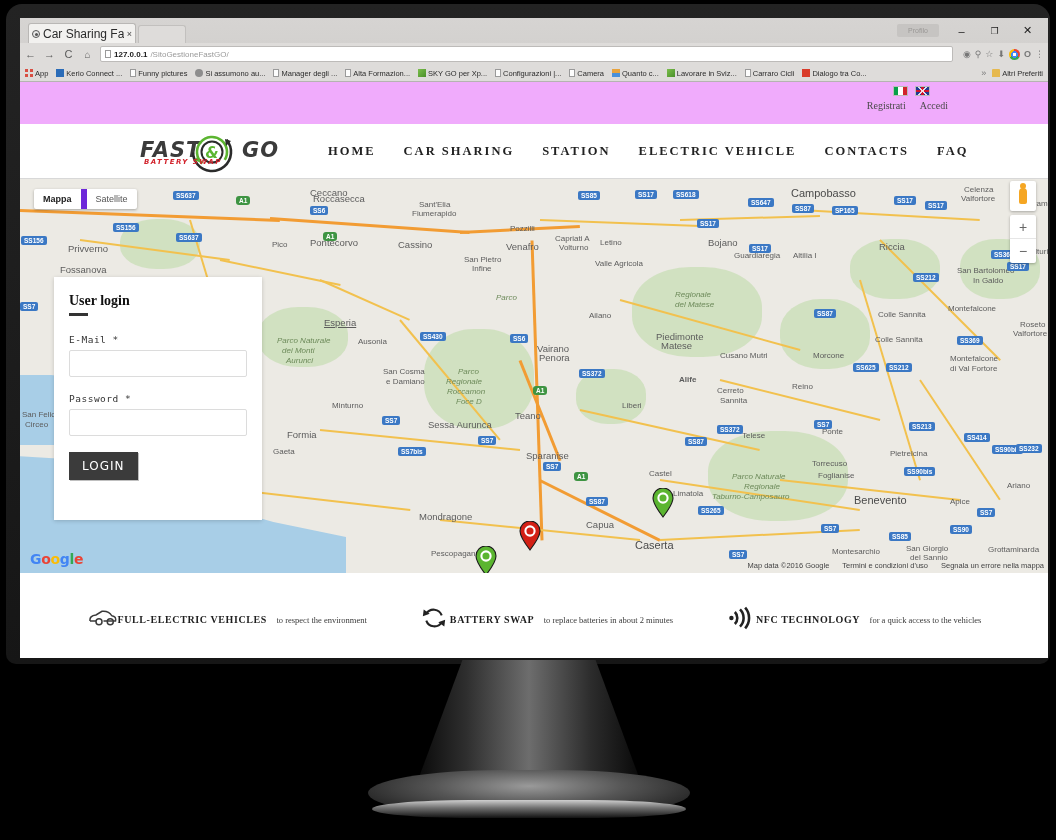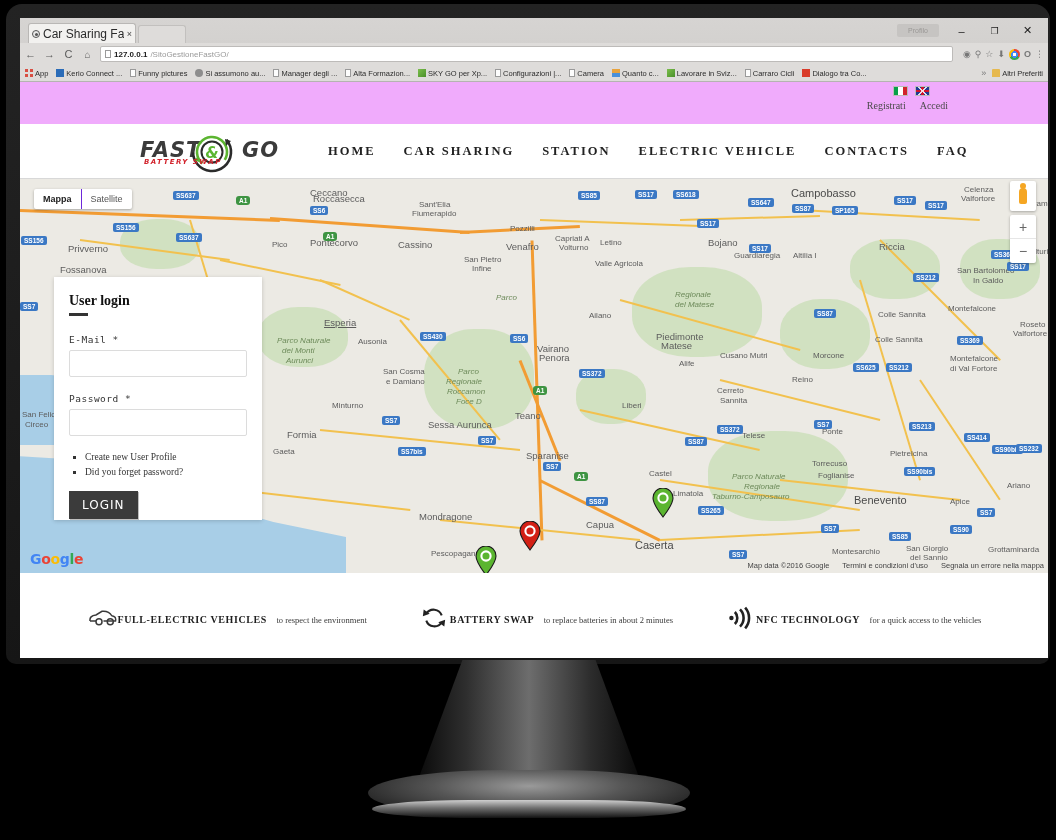--- a/index.html
+++ b/index.html
@@ -154,21 +154,21 @@
   .maplabel.mid { font-size: 9.5px; }
   .maplabel.park { color: #6d8a5a; font-style: italic; font-size: 8px; text-align: center; }
   .shield { position: absolute; background: #3b78c4; color: #fff; font-size: 6.5px;
             font-weight: bold; padding: 1px 3px; border-radius: 2px; white-space: nowrap; }
   .shield.grn { background: #3e9442; border-radius: 3px; }
 
   .maptype { position: absolute; left: 14px; top: 10px; display: flex;
              background: #fff; box-shadow: 0 1px 3px rgba(0,0,0,.3); border-radius: 2px;
              font-size: 9px; z-index: 40; }
   .maptype div { padding: 5px 9px; color: #555; cursor: pointer; }
-  .maptype div.sel { font-weight: bold; color: #222; border-right: 1px solid #6d28d9; }
+  .maptype div.sel { font-weight: bold; color: #222; border-right: 6px solid #6d28d9; }
 
   .pegman { position: absolute; right: 12px; top: 2px; width: 26px; height: 30px;
             background: #fff; box-shadow: 0 1px 3px rgba(0,0,0,.3); border-radius: 2px;
             display: flex; align-items: center; justify-content: center; z-index: 40; }
   .pegbody { width: 8px; height: 16px; background: #f5a623; border-radius: 4px 4px 2px 2px;
              position: relative; }
   .pegbody::before { content:""; position:absolute; left:1px; top:-5px; width:6px; height:6px;
                      border-radius:50%; background:#f5a623; }
   .zoomctl { position: absolute; right: 12px; top: 36px; width: 26px;
              background: #fff; box-shadow: 0 1px 3px rgba(0,0,0,.3); border-radius: 2px; z-index: 40; }
@@ -425,21 +425,21 @@
               <div class="maplabel" style="left: 773px; top: 72px;">Altilia I</div>
               <div class="maplabel" style="left: 937px; top: 87px;">San Bartolomeo</div>
               <div class="maplabel" style="left: 953px; top: 97px;">In Galdo</div>
               <div class="maplabel mid" style="left: 304px; top: 138px; text-decoration: underline;">Esperia</div>
               <div class="maplabel" style="left: 338px; top: 158px;">Ausonia</div>
               <div class="maplabel park" style="left: 476px; top: 114px;">Parco</div>
               <div class="maplabel park" style="left: 655px; top: 111px;">Regionale</div>
               <div class="maplabel park" style="left: 655px; top: 121px;">del Matese</div>
               <div class="maplabel mid" style="left: 636px; top: 152px;">Piedimonte</div>
               <div class="maplabel mid" style="left: 641px; top: 161px;">Matese</div>
-              <div class="maplabel" style="left: 659px; top: 180px;">Alife</div>
+              <div class="maplabel" style="left: 659px; top: 196px; font-weight: bold;">Alife</div>
               <div class="maplabel" style="left: 700px; top: 172px;">Cusano Mutri</div>
               <div class="maplabel" style="left: 793px; top: 172px;">Morcone</div>
               <div class="maplabel" style="left: 855px; top: 156px;">Colle Sannita</div>
               <div class="maplabel" style="left: 1000px; top: 141px;">Roseto</div>
               <div class="maplabel" style="left: 993px; top: 150px;">Valfortore</div>
               <div class="maplabel" style="left: 930px; top: 175px;">Montefalcone</div>
               <div class="maplabel" style="left: 930px; top: 185px;">di Val Fortore</div>
               <div class="maplabel park" style="left: 257px; top: 157px;">Parco Naturale</div>
               <div class="maplabel park" style="left: 262px; top: 167px;">dei Monti</div>
               <div class="maplabel park" style="left: 266px; top: 177px;">Aurunci</div>
@@ -448,21 +448,21 @@
               <div class="maplabel park" style="left: 427px; top: 208px;">Roccamon</div>
               <div class="maplabel park" style="left: 436px; top: 218px;">Foce D</div>
               <div class="maplabel" style="left: 363px; top: 188px;">San Cosma</div>
               <div class="maplabel" style="left: 366px; top: 198px;">e Damiano</div>
               <div class="maplabel mid" style="left: 517px; top: 164px;">Vairano</div>
               <div class="maplabel mid" style="left: 519px; top: 173px;">Penora</div>
               <div class="maplabel" style="left: 569px; top: 132px;">Ailano</div>
               <div class="maplabel" style="left: 602px; top: 222px;">Liberi</div>
               <div class="maplabel" style="left: 697px; top: 207px;">Cerreto</div>
               <div class="maplabel" style="left: 700px; top: 217px;">Sannita</div>
-              <div class="maplabel" style="left: 772px; top: 196px;">Reino</div>
+              <div class="maplabel" style="left: 772px; top: 203px;">Reino</div>
               <div class="maplabel" style="left: 928px; top: 125px;">Montefalcone</div>
               <div class="maplabel" style="left: 858px; top: 131px;">Colle Sannita</div>
               <div class="maplabel" style="left: 312px; top: 222px;">Minturno</div>
               <div class="maplabel mid" style="left: 495px; top: 231px;">Teano</div>
               <div class="maplabel mid" style="left: 408px; top: 240px;">Sessa Aurunca</div>
               <div class="maplabel" style="left: 722px; top: 252px;">Telese</div>
               <div class="maplabel" style="left: 802px; top: 248px;">Ponte</div>
               <div class="maplabel" style="left: 870px; top: 270px;">Pietrelcina</div>
               <div class="maplabel mid" style="left: 267px; top: 250px;">Formia</div>
               <div class="maplabel" style="left: 253px; top: 268px;">Gaeta</div>
@@ -571,24 +571,20 @@
             <span>Segnala un errore nella mappa</span>
           </div>
 
           <div class="login">
             <h2>User login</h2>
             <div class="rule"></div>
             <div class="fld-label">E-Mail *</div>
             <input class="fld" type="text" value="" style="">
             <div class="fld-label">Password *</div>
             <input class="fld" type="password" value="" style="">
-            <ul>
-              <li>Create new User Profile</li>
-              <li>Did you forget password?</li>
-            </ul>
             <button class="loginbtn">LOGIN</button>
           </div>
         </div>
 
         <div class="features">
           <div class="feat">
             <svg class="feat-ico" viewBox="0 0 40 28">
               <path d="M4 18 Q3 11 12 10 L20 5 Q29 4 33 11 L36 12 Q39 13 38 18 L34 18" fill="none" stroke="#3a3a3a" stroke-width="2"></path>
               <path d="M4 18 L12 18 M22 18 L34 18" stroke="#3a3a3a" stroke-width="2" fill="none"></path>
               <circle cx="16" cy="19" r="4" fill="none" stroke="#3a3a3a" stroke-width="2"></circle>

